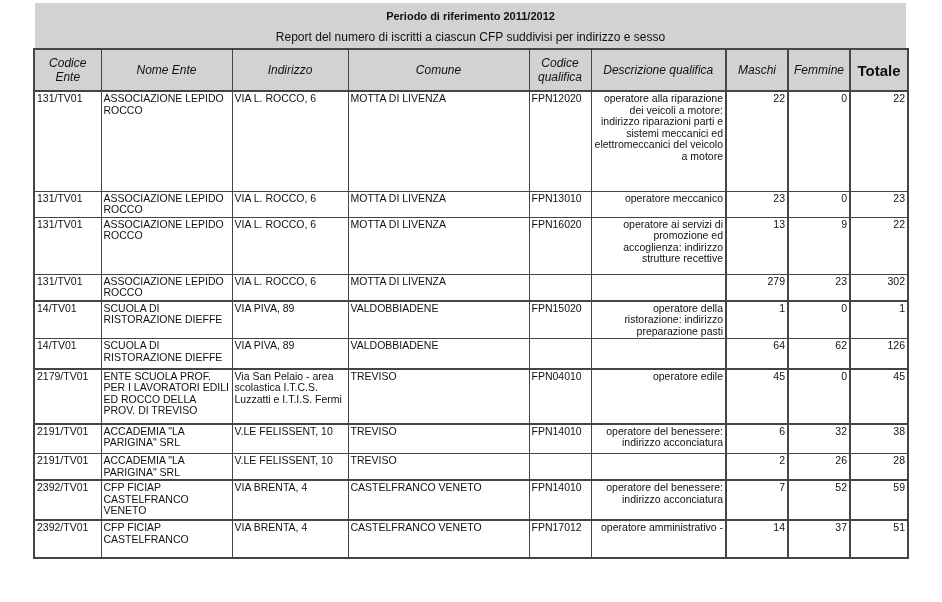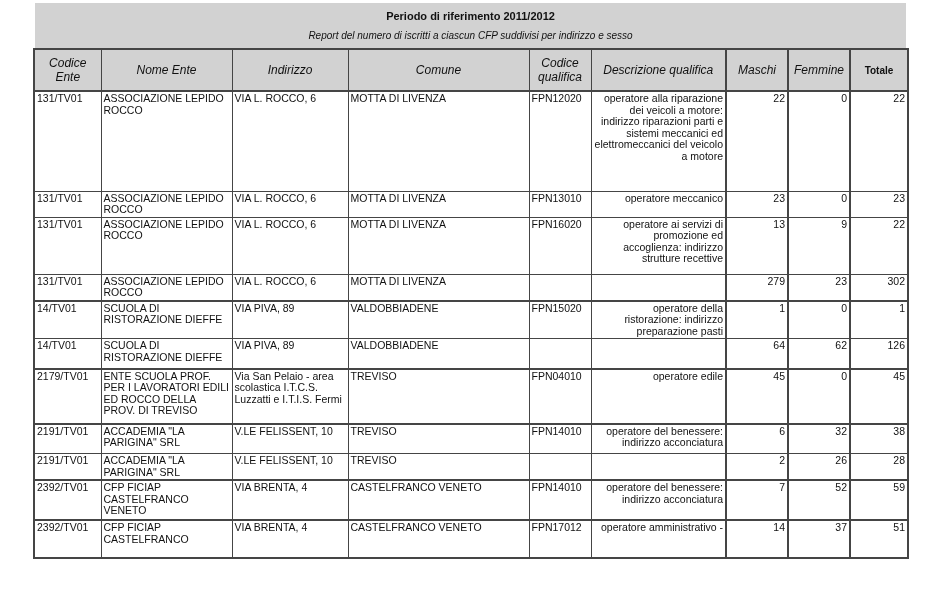--- a/index.html
+++ b/index.html
@@ -10,21 +10,21 @@
     -webkit-font-smoothing:antialiased;
   }
   .page { position:relative; width:942px; height:602px; background:#fff; }
 
   .title-band {
     position:absolute; left:35px; top:3px; width:871px;
     background:var(--fill,#d2d2d2);
     text-align:center;
   }
   .title   { font-weight:bold; font-size:11px; padding-top:7px; }
-  .subtitle{ font-size:10px; padding:8px 0 8px;font-style:italic; }
+  .subtitle{ font-size:12px; padding:8px 0 8px; }
 
   table.report {
     position:absolute; left:33px; top:48px; width:874px;
     border-collapse:collapse; table-layout:fixed;
     border:2px solid var(--border,#3c3c3c);
     padding-left:8px;
   }
   th, td {
     border:1px solid var(--border,#4d4d4d);
     vertical-align:top;
@@ -32,21 +32,21 @@
     overflow:hidden;
     word-wrap:break-word;
   }
   thead th {
     background:var(--fill,#d2d2d2);
     font-style:italic; font-weight:normal;
     font-size:12px; text-align:center; vertical-align:middle;
     height:38px;
     border-bottom:2px solid var(--border,#3c3c3c);
   }
-  thead th.b { font-style:normal; font-weight:bold; font-size:10px; }
+  thead th.b { font-style:normal; font-weight:bold; font-size:15px; }
   td { font-size:10.5px; line-height:11.5px; }
   td.c { text-align:right; }
   
   th:nth-child(n+7), td:nth-child(n+7) { border-left-width:2px; }
   tr.group-start td { border-top-width:2px; }
 
   .footer {
     position:absolute; left:33px; width:860px; top:581px;
     display:flex; justify-content:space-between;
     font-size:12px;

